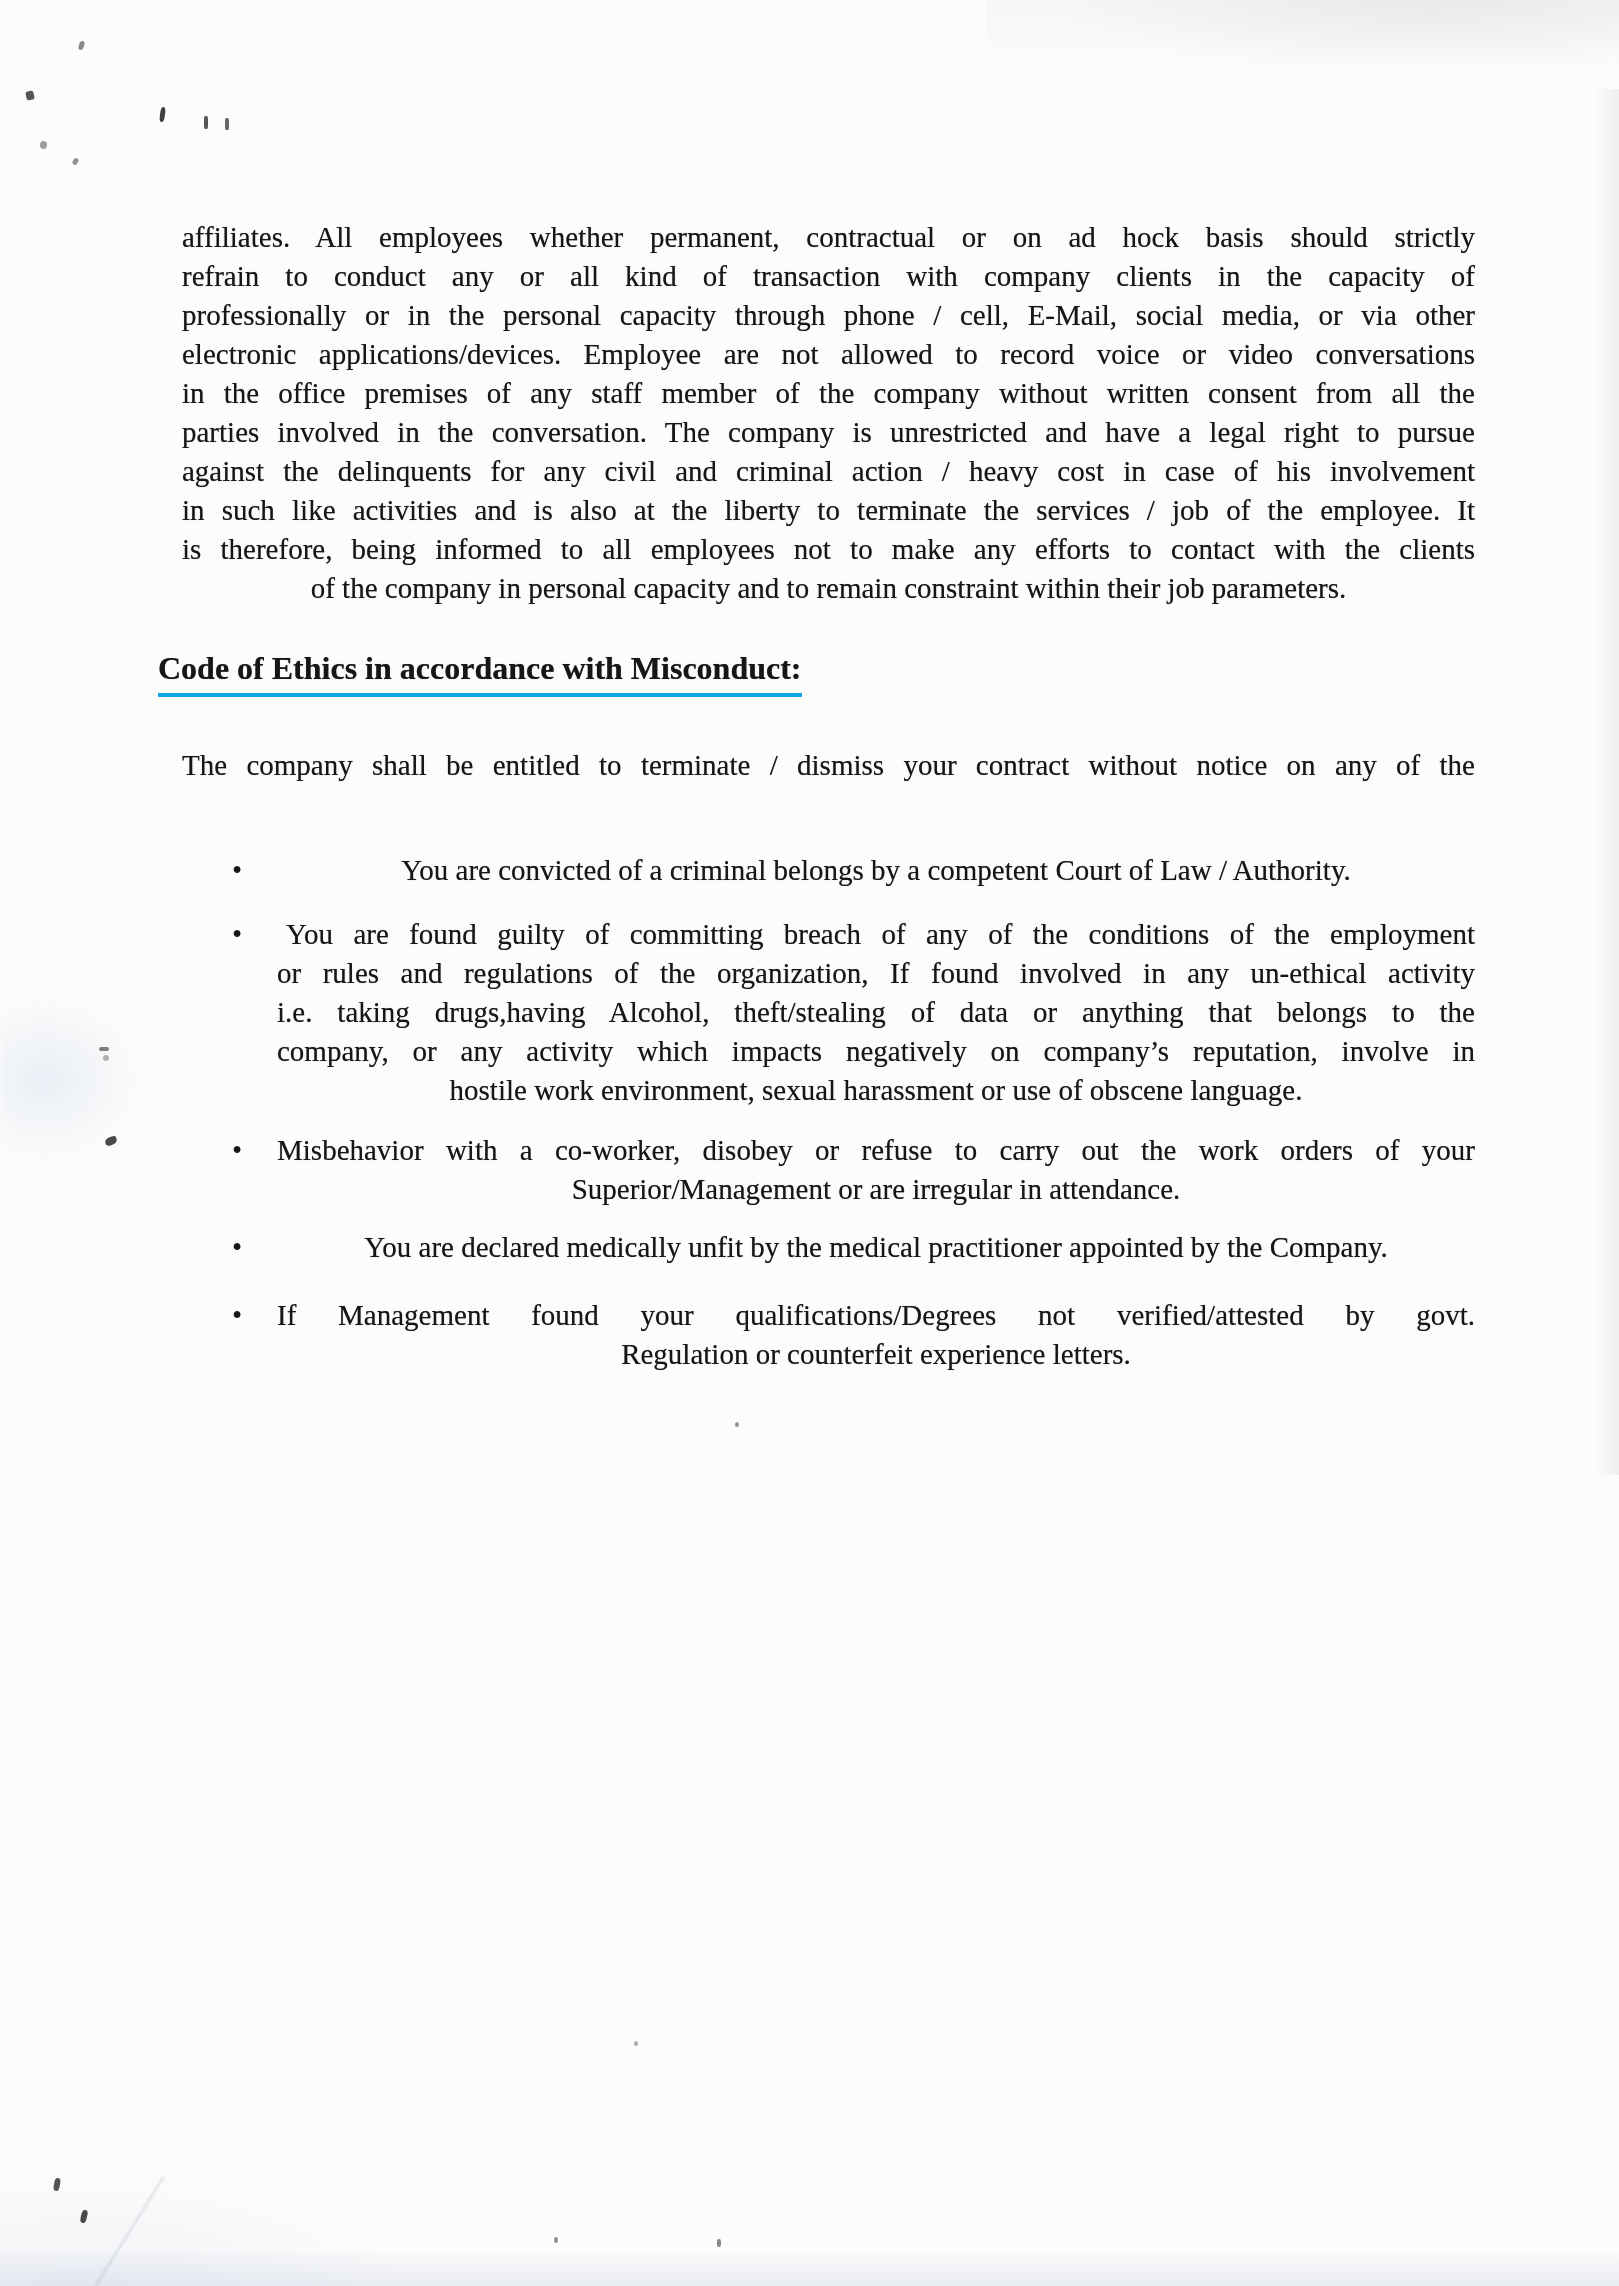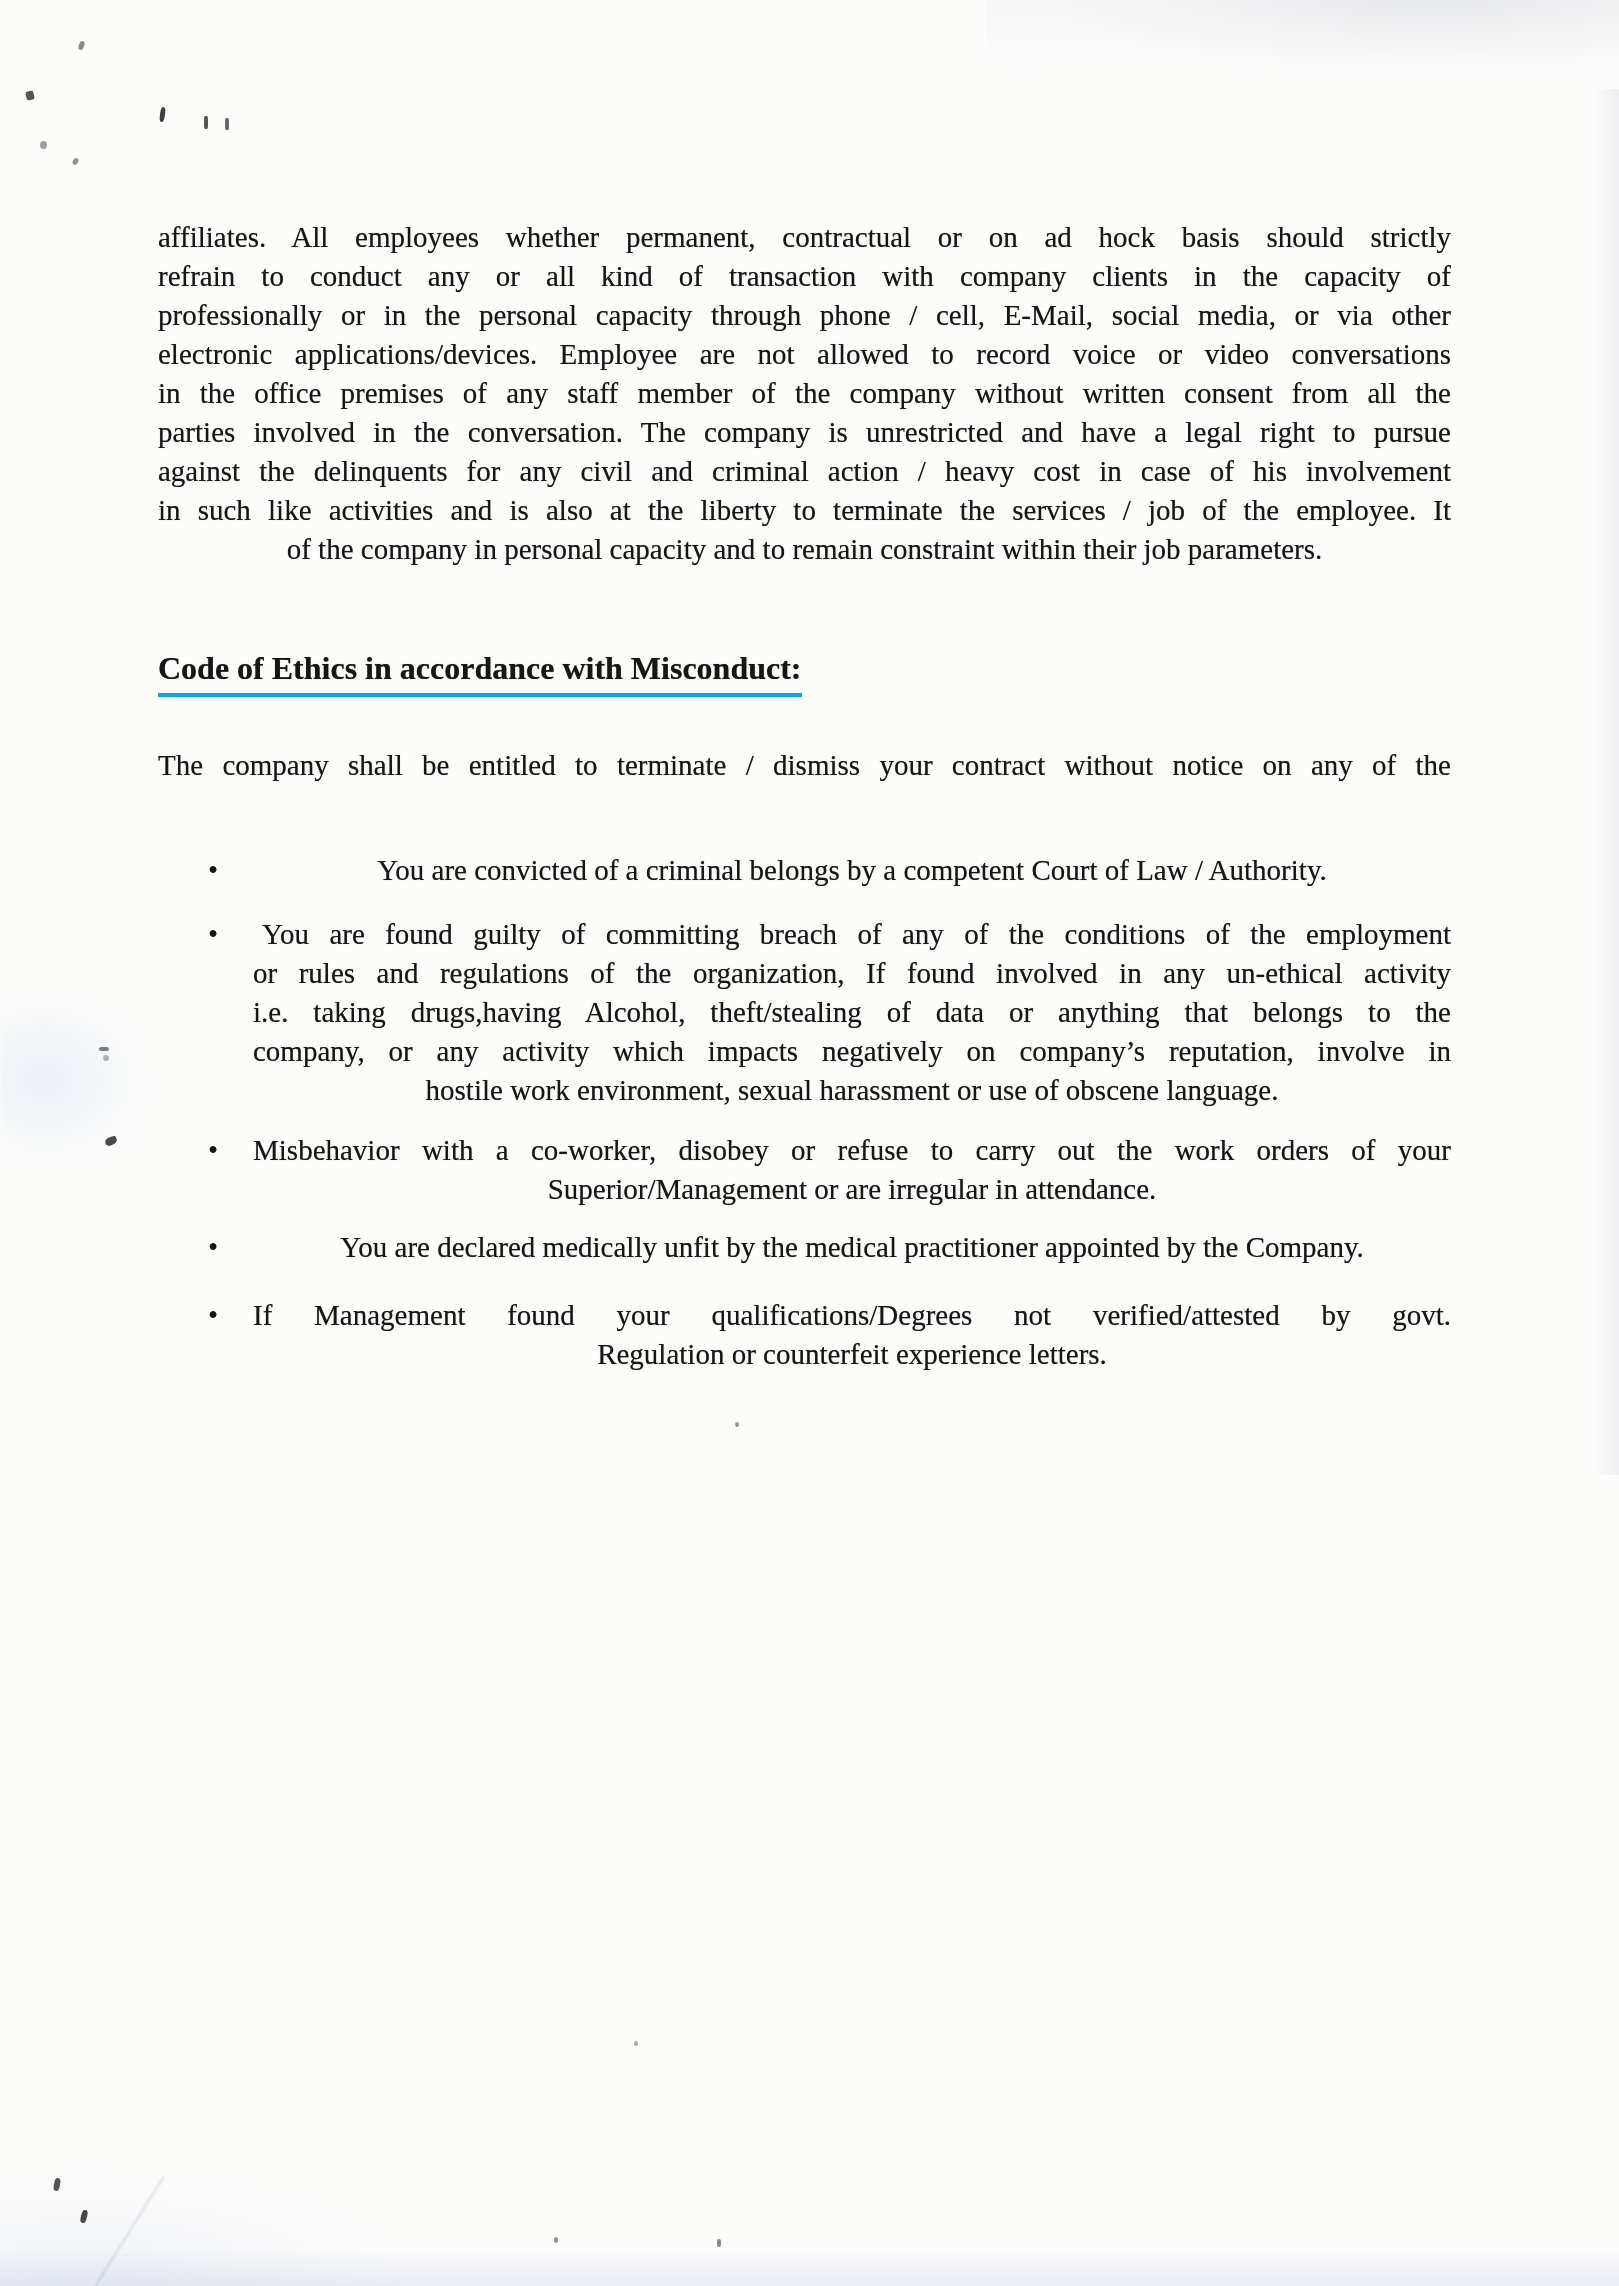--- a/index.html
+++ b/index.html
@@ -48,21 +48,21 @@
   }
   .speck { position: absolute; background: #2a2a2a; border-radius: 50%; pointer-events: none; }
 
   
   .content {
     position: absolute;
     left: 158px;
     top: 0;
     width: 1293px;
   }
-  .para, .bullet-item, .doc-heading { position: absolute; width: 1293px; }
+  .para, .bullet-item, .doc-heading { position: absolute; width: 1293px; margin-left: 24px; }
   .line {
     font-size: 29px;
     line-height: 39px;
     white-space: normal;
     text-shadow: 0 0 0.7px rgba(10,10,10,0.55);
   }
   .j { text-align: justify; text-align-last: justify; }
   .last { text-align: center; }
   .ind { padding-left: 9px; }
 
@@ -127,20 +127,21 @@
 
   <section class="para p1">
     <div class="line j">affiliates. All employees whether permanent, contractual or on ad hock basis should strictly</div>
     <div class="line j">refrain to conduct any or all kind of transaction with company clients in the capacity of</div>
     <div class="line j">professionally or in the personal capacity through phone / cell, E-Mail, social media, or via other</div>
     <div class="line j">electronic applications/devices. Employee are not allowed to record voice or video conversations</div>
     <div class="line j">in the office premises of any staff member of the company without written consent from all the</div>
     <div class="line j">parties involved in the conversation. The company is unrestricted and have a legal right to pursue</div>
     <div class="line j">against the delinquents for any civil and criminal action / heavy cost in case of his involvement</div>
     <div class="line j">in such like activities and is also at the liberty to terminate the services / job of the employee. It</div>
+    <div class="line j">is therefore, being informed to all employees not to make any efforts to contact with the clients</div>
     <div class="line last">of the company in personal capacity and to remain constraint within their job parameters.</div>
   </section>
 
   <h2 class="doc-heading">
     <span class="hu">Code of Ethics in accordance with Misconduct:</span>
   </h2>
 
   <section class="para p2">
     <div class="line j">The company shall be entitled to terminate / dismiss your contract without notice on any of the</div>
   </section>

